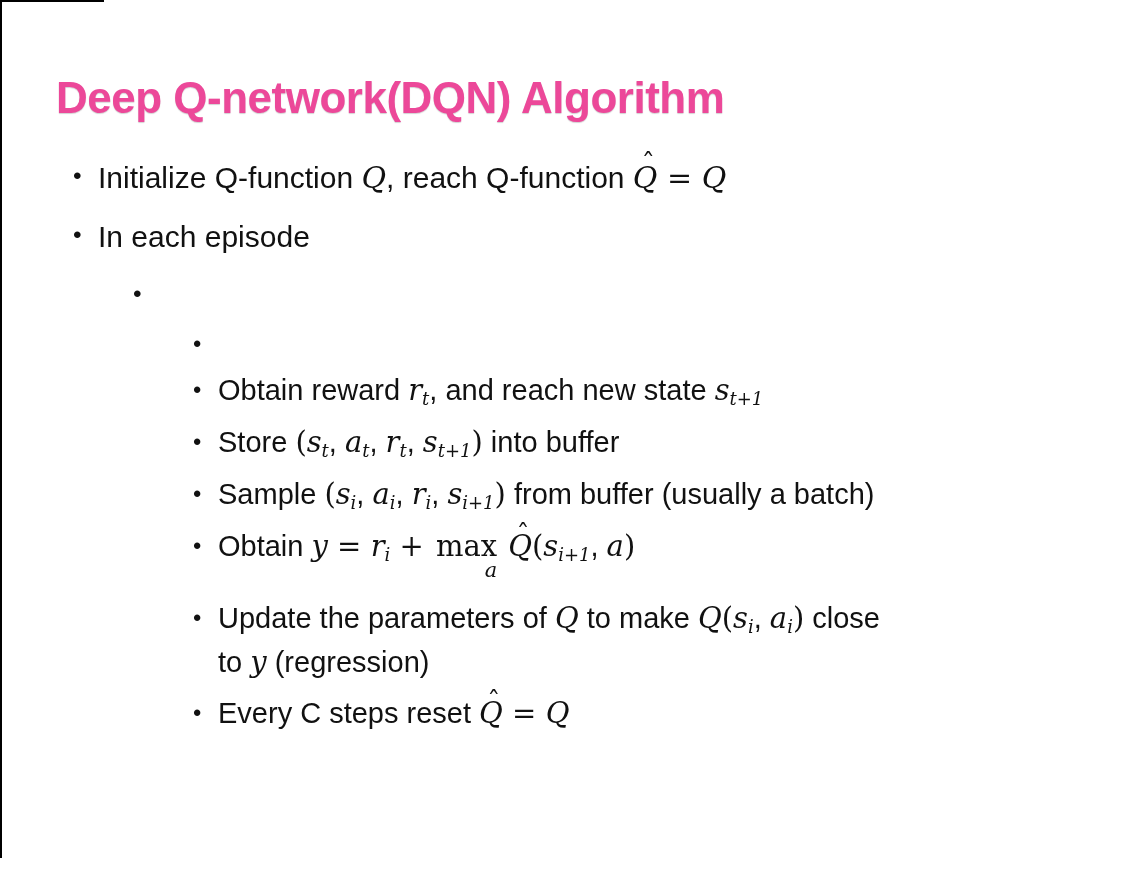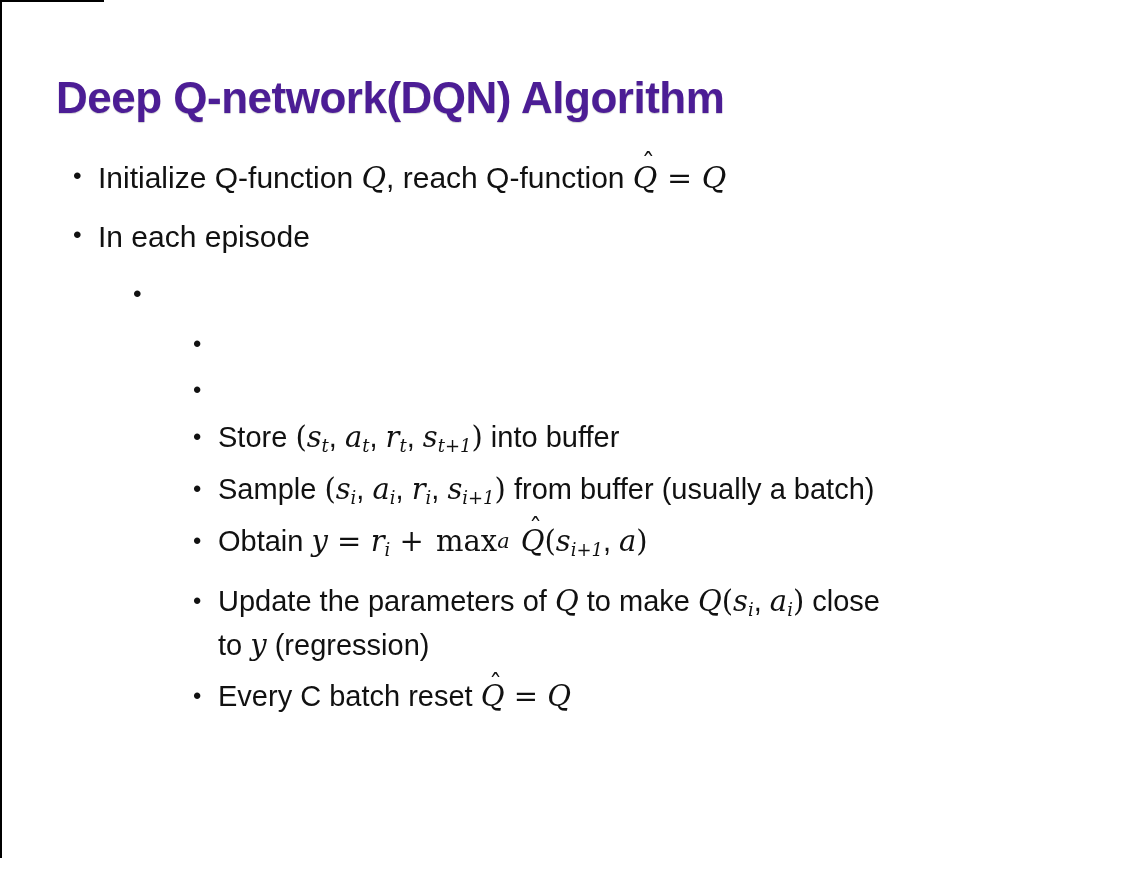--- a/index.html
+++ b/index.html
@@ -10,21 +10,21 @@
     color:#111111;
     position:relative;
     overflow:hidden;
   }
   .slide{position:absolute;inset:0;background:#ffffff;}
   .border-left{position:absolute;left:0;top:0;width:2px;height:858px;background:#000;}
   .border-topleft{position:absolute;left:0;top:0;width:104px;height:2px;background:#000;}
   .title{
     position:absolute;left:56px;top:44px;
     font-size:44px;font-weight:700;letter-spacing:-0.5px;
-    color:#4c1d95;
+    color:#ec4899;
     text-shadow:0 1px 1px rgba(0,0,0,0.18);
     white-space:nowrap;
   }
   .content{position:absolute;left:0;top:141px;width:1124px;}
   .item{display:flex;align-items:flex-start;}
   .item .text{line-height:1.5;white-space:nowrap;}
   .l1{margin:14px 0 14px 73px;font-size:30px;}
   .l2{margin:12px 0 10px 133px;font-size:30px;}
   .l3{margin:8px 0 8px 193px;font-size:29px;}
   .extra-gap{margin-bottom:16px;}
@@ -47,22 +47,22 @@
     content:"\02C6";
     position:absolute;
     top:-0.40em;
     left:50%;
     transform:translateX(-28%);
     font-size:0.9em;
     font-style:normal;
   }
   .stack{
     display:inline-flex;
-    flex-direction:row;
-    align-items:center;
+    flex-direction:column;
+    align-items:flex-end;
     line-height:0.95;
     margin:0 3px;
     vertical-align:baseline;
   }
   .stack-top{font-family:"DejaVu Serif",serif;}
   .stack-bottom{font-family:"DejaVu Serif",serif;font-style:italic;font-size:0.72em;}
 </style>
 </head>
 <body>
 
@@ -82,20 +82,21 @@
         <span class="text"><span class="run">In each episode</span></span>
       </div>
       <div class="item l2">
         <span class="bullet">•</span>
       </div>
       <div class="item l3">
         <span class="bullet">•</span>
       </div>
       <div class="item l3">
         <span class="bullet">•</span>
+        <span class="text"><span class="run">Obtain reward </span><span class="run math it">r<span class="msub">t</span></span><span class="run">, and reach new state </span><span class="run math it">s<span class="msub">t+1</span></span></span>
       </div>
       <div class="item l3">
         <span class="bullet">•</span>
         <span class="text"><span class="run">Store </span><span class="run math">(</span><span class="run math it">s<span class="msub">t</span></span><span class="run">, </span><span class="run math it">a<span class="msub">t</span></span><span class="run">, </span><span class="run math it">r<span class="msub">t</span></span><span class="run">, </span><span class="run math it">s<span class="msub">t+1</span></span><span class="run math">)</span><span class="run"> into buffer</span></span>
       </div>
       <div class="item l3">
         <span class="bullet">•</span>
         <span class="text"><span class="run">Sample </span><span class="run math">(</span><span class="run math it">s<span class="msub">i</span></span><span class="run">, </span><span class="run math it">a<span class="msub">i</span></span><span class="run">, </span><span class="run math it">r<span class="msub">i</span></span><span class="run">, </span><span class="run math it">s<span class="msub">i+1</span></span><span class="run math">)</span><span class="run"> from buffer (usually a batch)</span></span>
       </div>
       <div class="item l3 extra-gap">
@@ -104,16 +105,16 @@
             <span class="stack-top">max</span>
             <span class="stack-bottom">a</span>
           </span><span class="run"> </span><span class="run math it hat">Q</span><span class="run math">(</span><span class="run math it">s<span class="msub">i+1</span></span><span class="run">, </span><span class="run math it">a</span><span class="run math">)</span></span>
       </div>
       <div class="item l3">
         <span class="bullet">•</span>
         <span class="text"><span class="run">Update the parameters of </span><span class="run math it">Q</span><span class="run"> to make </span><span class="run math it">Q</span><span class="run math">(</span><span class="run math it">s<span class="msub">i</span></span><span class="run">, </span><span class="run math it">a<span class="msub">i</span></span><span class="run math">)</span><span class="run"> close</span><br><span class="run">to </span><span class="run math it">y</span><span class="run"> (regression)</span></span>
       </div>
       <div class="item l3">
         <span class="bullet">•</span>
-        <span class="text"><span class="run">Every C batch reset </span><span class="run math it hat">Q</span><span class="run math"> = </span><span class="run math it">Q</span></span>
+        <span class="text"><span class="run">Every C steps reset </span><span class="run math it hat">Q</span><span class="run math"> = </span><span class="run math it">Q</span></span>
       </div>
     </div>
 </div>
 
 </body></html>

